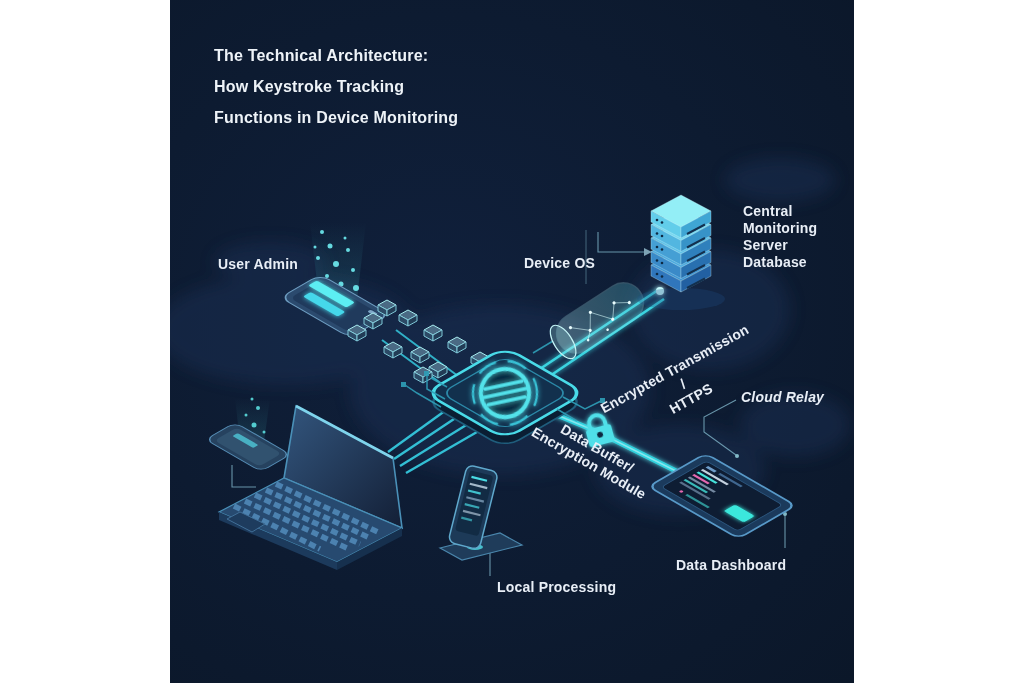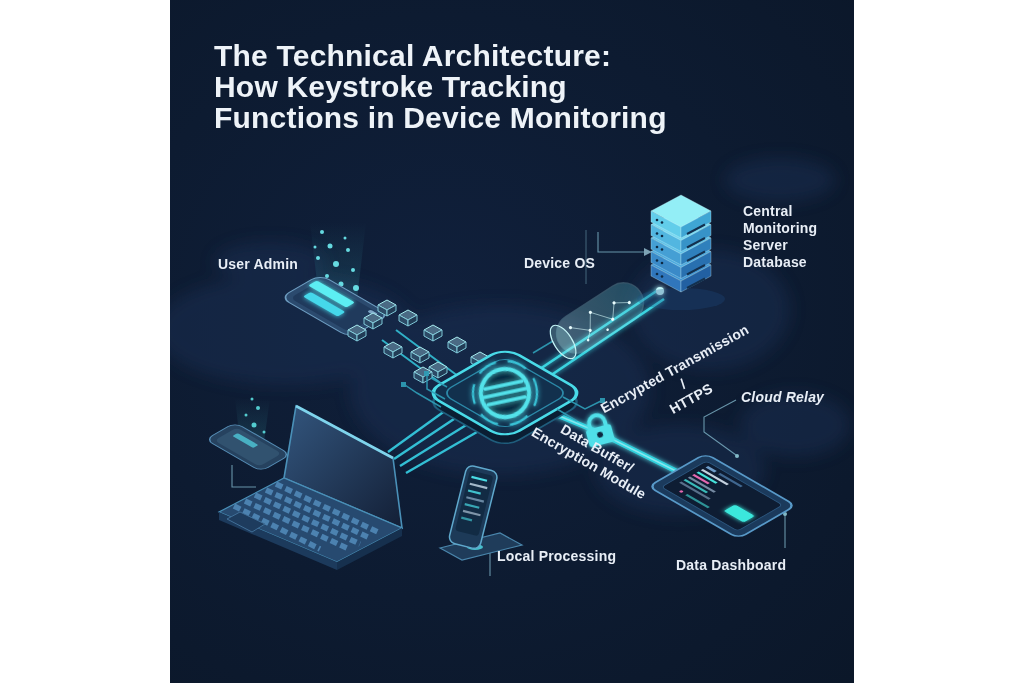--- a/index.html
+++ b/index.html
@@ -12,21 +12,21 @@
     position:absolute;left:170px;top:0;width:684px;height:683px;
     background:radial-gradient(ellipse at 40% 45%, #10203c 0%, #0d1b31 55%, #0b1729 100%);
     overflow:hidden;
   }
   .artwork{position:absolute;left:0;top:0;width:684px;height:683px;}
   .label{
     position:absolute;color:#e8eef6;font-size:14px;font-weight:700;
     line-height:17px;letter-spacing:.2px;white-space:pre-line;z-index:5;
   }
   .title{
-    position:absolute;left:44px;top:40px;color:#eef3f8;font-size:30px;
+    position:absolute;left:44px;top:40px;color:#eef3f8;font-size:16px;
     font-weight:800;line-height:31px;white-space:pre-line;letter-spacing:.2px;z-index:5;
   }
   .rot{transform-origin:center center;text-align:center;}
 </style>
 </head>
 <body>
 
 <div class="panel">
 
   <svg class="artwork" viewBox="0 0 684 683">
@@ -389,14 +389,14 @@
   <div class="label" style="left:557px;top:203px;margin-left:16px;">Central
 Monitoring
 Server
 Database</div>
   <div class="label rot" style="left:513px;top:384px;transform:translate(-50%,-50%) rotate(-29deg);">Encrypted Transmission /
 HTTPS</div>
   <div class="label" style="left:571px;top:389px;font-style:italic;">Cloud Relay</div>
   <div class="label rot" style="left:423px;top:456px;transform:translate(-50%,-50%) rotate(30deg);">Data Buffer/
 Encryption Module</div>
   <div class="label" style="left:506px;top:557px;">Data Dashboard</div>
-  <div class="label" style="left:327px;top:548px;">Local Processing</div>
+  <div class="label" style="left:327px;top:579px;">Local Processing</div>
 </div>
 
 </body></html>

